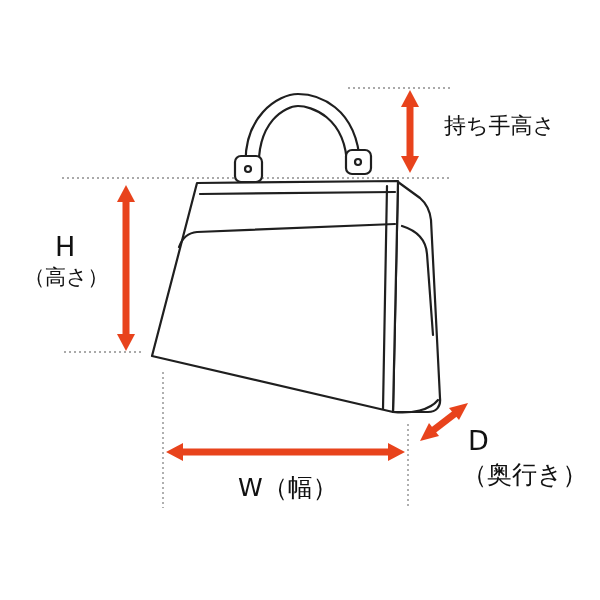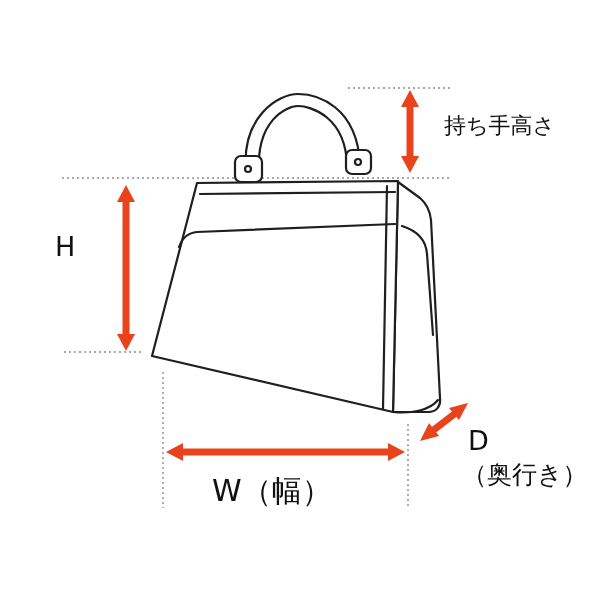--- a/index.html
+++ b/index.html
@@ -24,21 +24,21 @@
   .label {
     position: absolute;
     color: #111111;
     white-space: nowrap;
     line-height: 1.1;
     text-align: right;
   }
   .lbl-handle { left: 444px; top: 114px; font-size: 22px; }
   .lbl-H      { left: 55px;  top: 232px; font-size: 27px; }
   .lbl-H-sub  { left: 24px;  top: 266px; font-size: 21px; }
-  .lbl-W      { left: 212px; top: 474px; font-size: 30px; }
+  .lbl-W      { left: 238px; top: 474px; font-size: 25px; }
   .lbl-D      { left: 468px; top: 426px; font-size: 27px; }
   .lbl-D-sub  { left: 462px; top: 461px; font-size: 25px; }
 </style>
 </head>
 <body>
 
 <div class="stage">
 
   <svg width="600" height="600" viewBox="0 0 600 600">
 
@@ -100,20 +100,21 @@
         <polygon points="420,441 439,436 429,423" fill="#e8431c"></polygon>
         <polygon points="468,403 459,420 449,408" fill="#e8431c"></polygon>
       </g>
     </g>
   </svg>
 
   <div class="label lbl-handle">持ち手高さ</div>
 
   <div class="label lbl-H">H</div>
 
+  <div class="label lbl-H-sub">（高さ）</div>
 
   <div class="label lbl-W">W（幅）</div>
 
   <div class="label lbl-D">D</div>
 
   <div class="label lbl-D-sub">（奥行き）</div>
 
 </div>
 
 </body></html>

